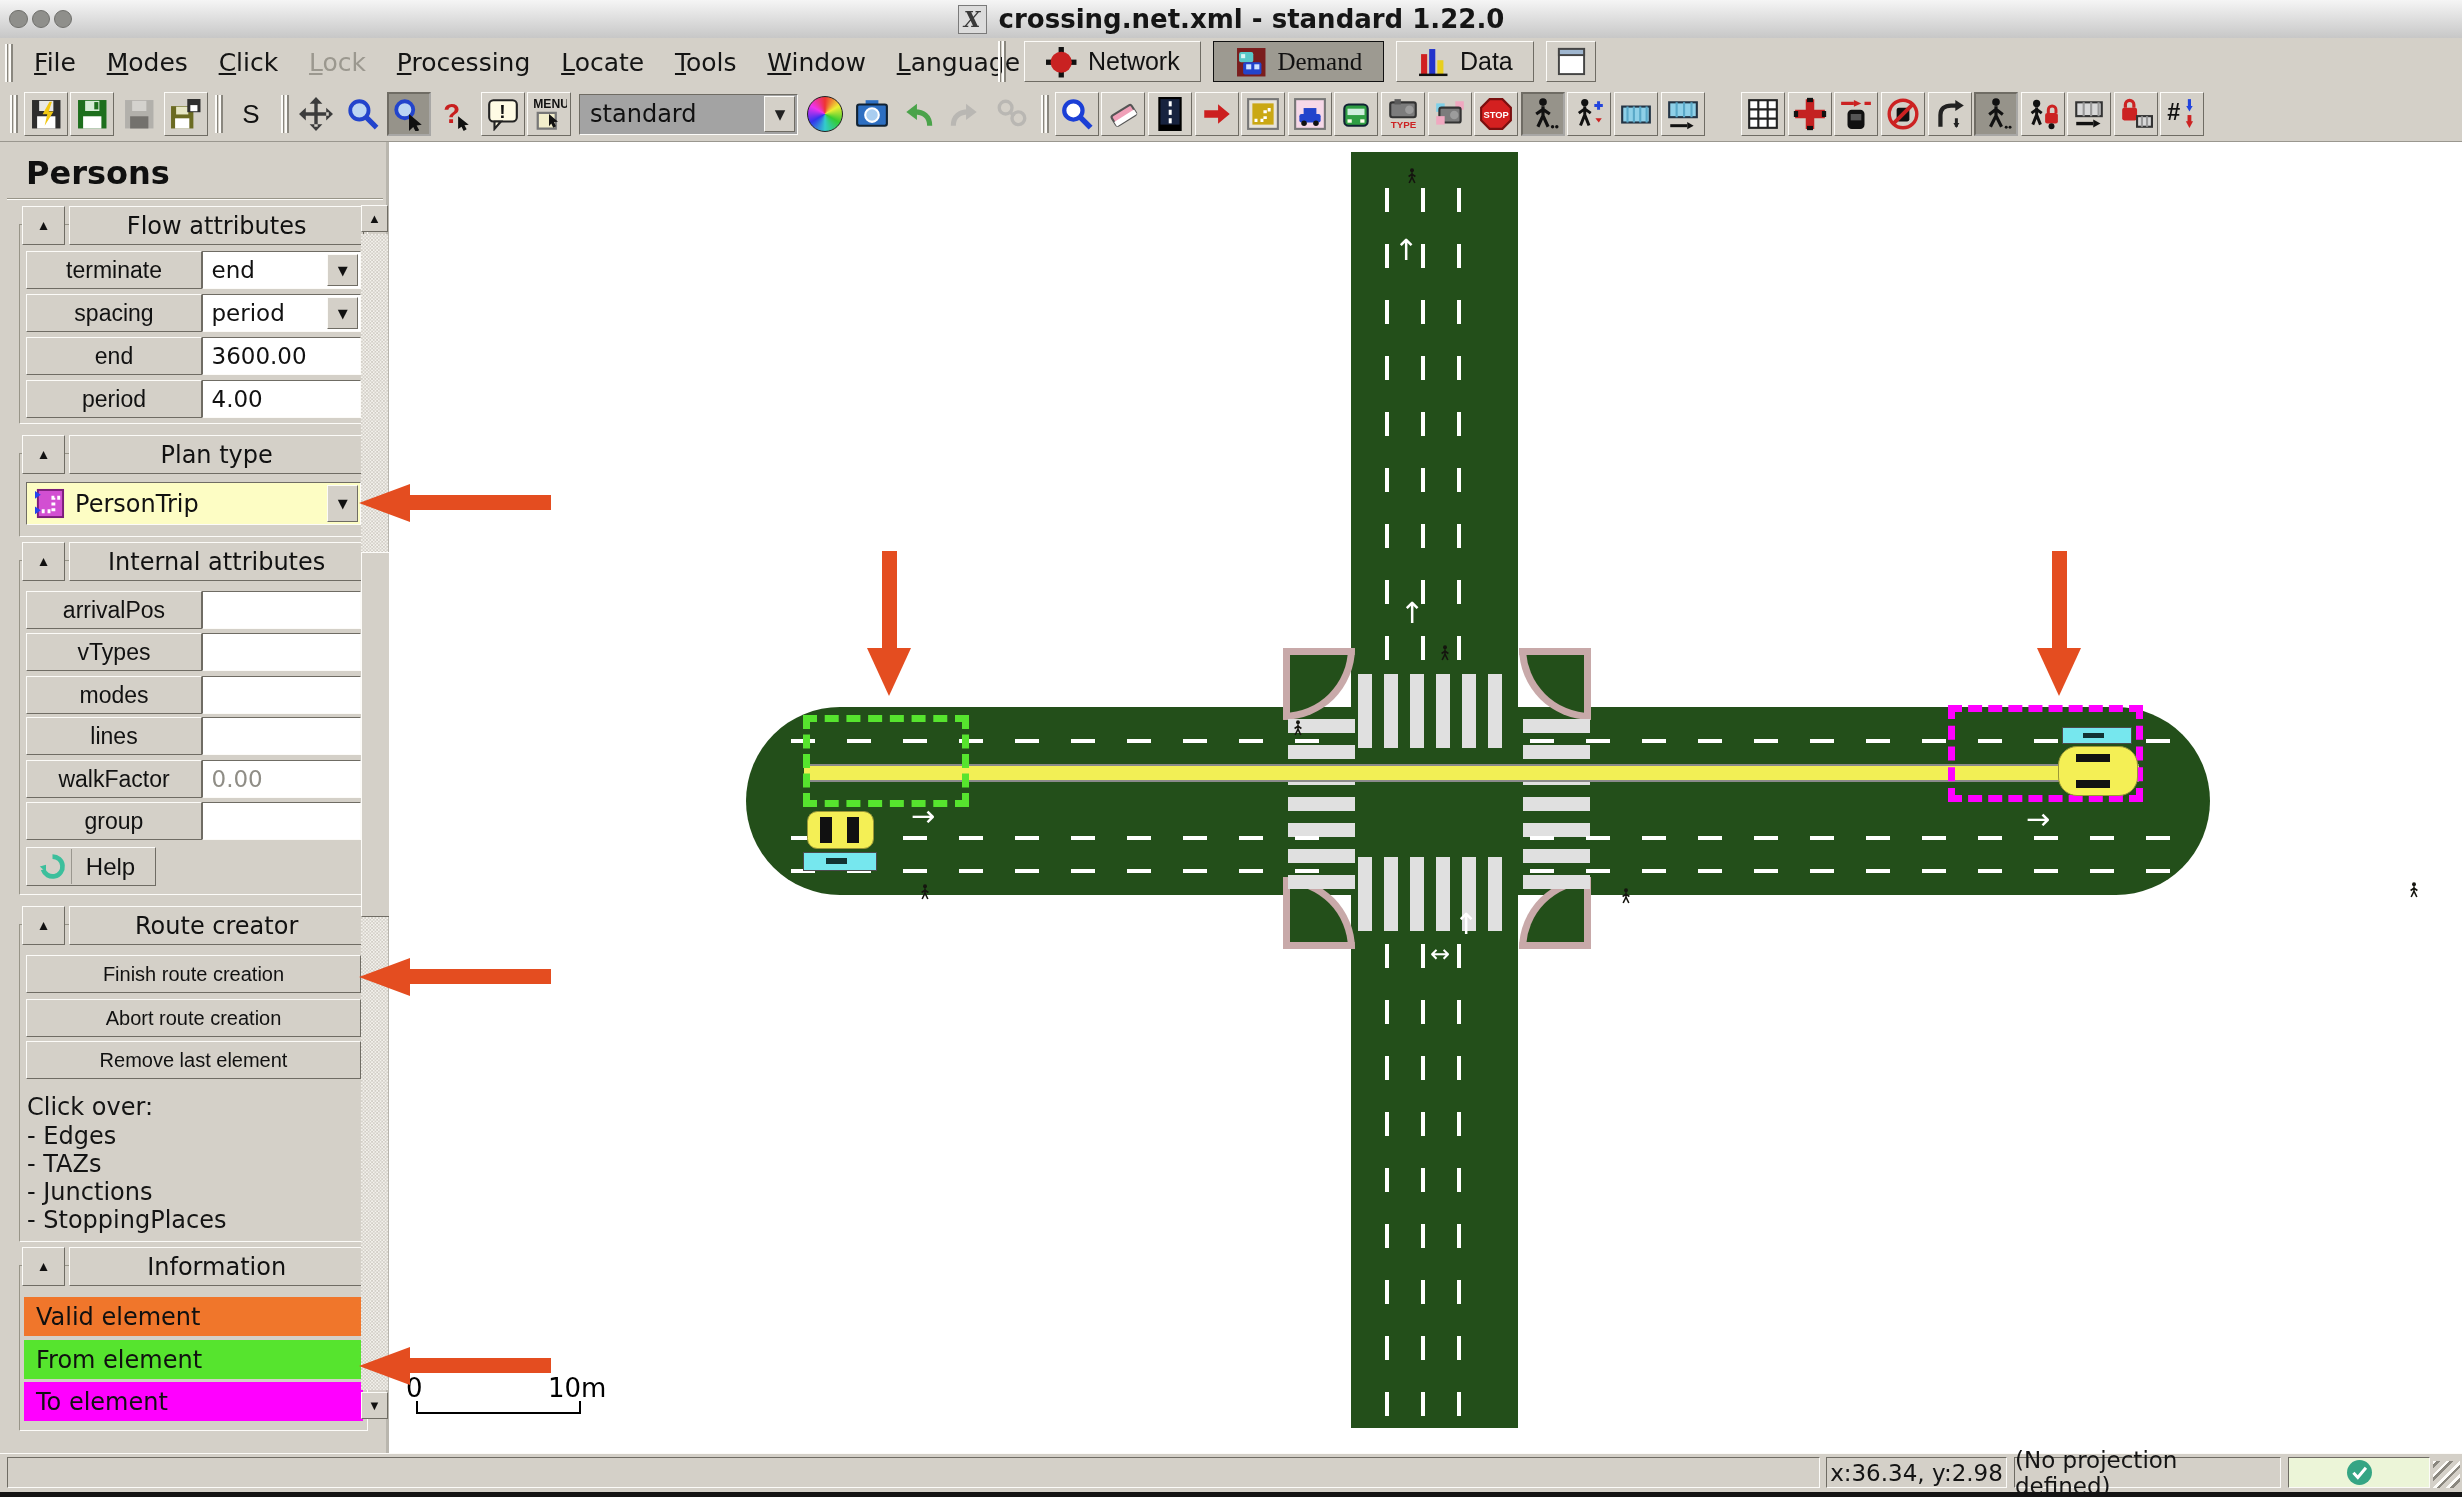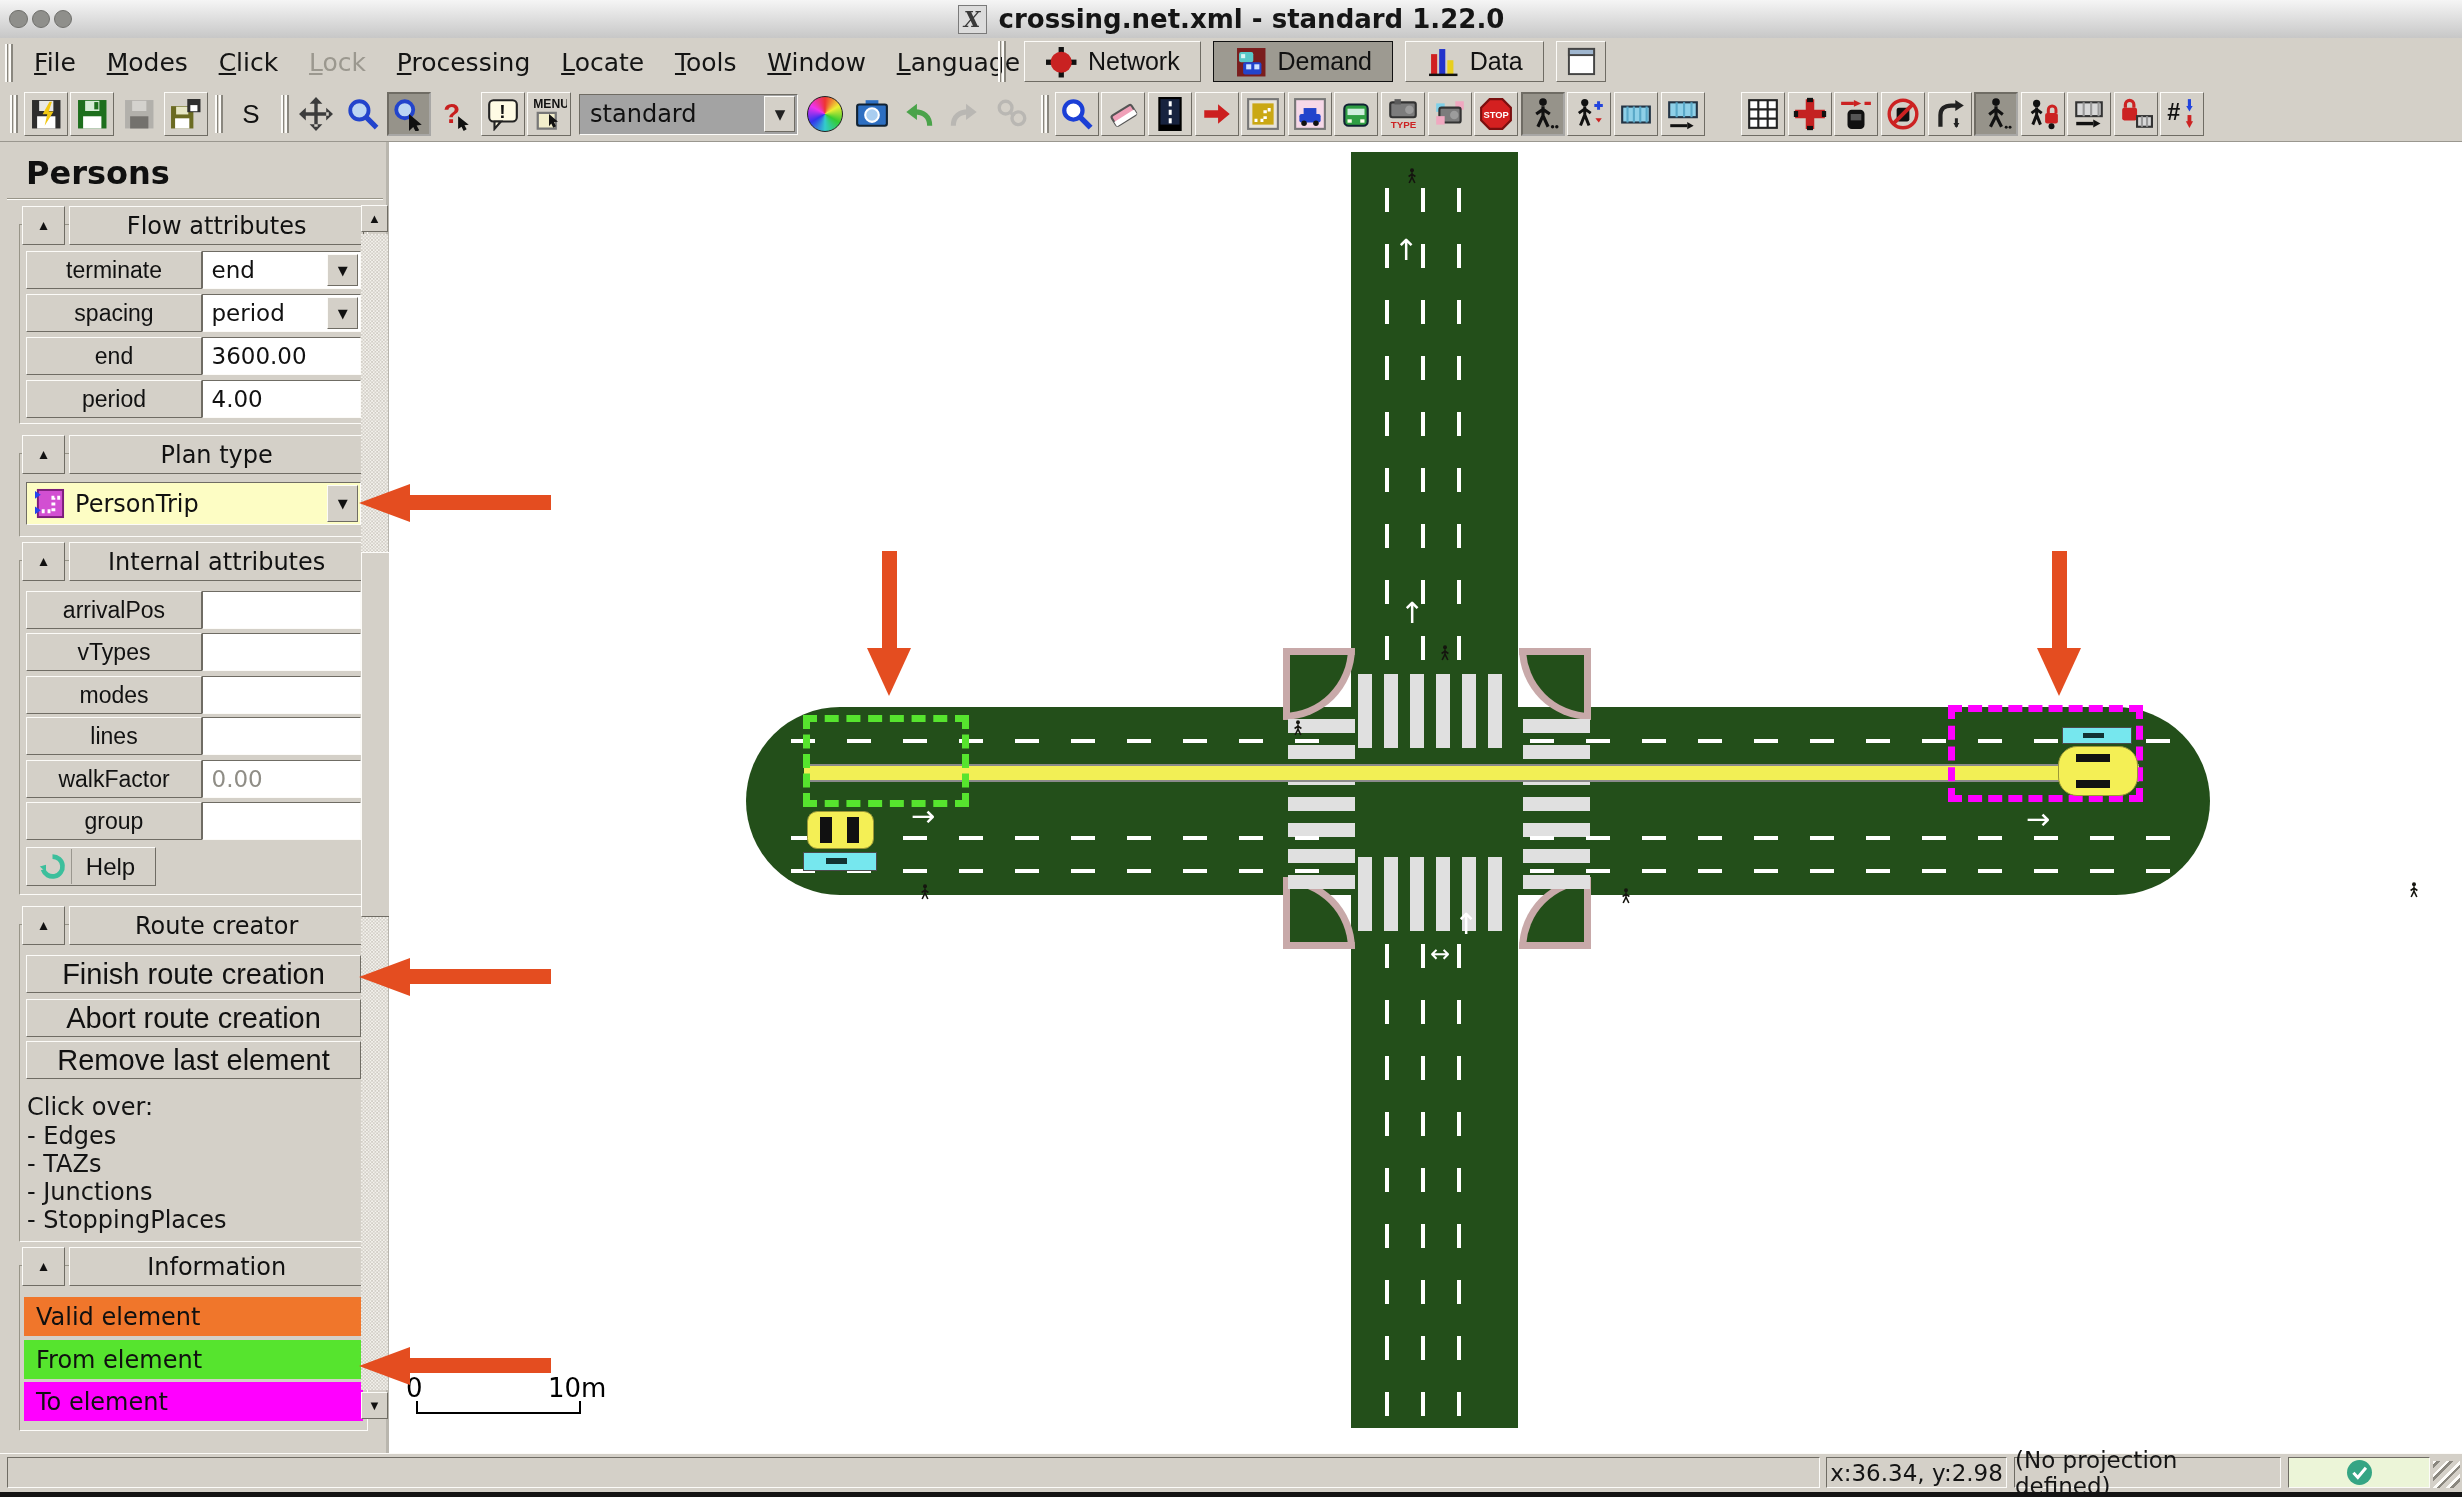--- a/index.html
+++ b/index.html
@@ -19,21 +19,21 @@
   .menubar{position:absolute;top:38px;left:0;width:100%;height:49px;background:#d4d0c8;
     border-bottom:0.9px solid #fbfaf7;display:flex;align-items:center;}
   .grip{width:8.5px;height:38px;margin:0 5.1px;
     background:linear-gradient(90deg,#fcfbf8 0 1.7px,#8a877f 1.7px 3.4px,rgba(0,0,0,0) 3.4px 4.3px,#fcfbf8 4.3px 6px,#8a877f 6px 7.7px,rgba(0,0,0,0) 7.7px);}
   .menu-item{font-size:25px;color:#141414;padding:6px 15.4px;display:inline-block;cursor:default;}
   .menu-item::first-letter{text-decoration:underline;}
   .menu-item.disabled{color:#9b988f;}
   .sm-wrap{position:absolute;left:993px;top:3.4px;display:flex;gap:12px;align-items:center;}
   .sm-btn{height:41px;display:flex;gap:10.3px;padding:0 20.5px;align-items:center;font-size:25px;
     background:#d4d0c8;color:#111;}
-  .sm-btn.pressed{border-color:#6f6c64 #fcfbf8 #fcfbf8 #6f6c64;background:#9d9a91;}
+  .sm-btn.pressed{border-color:#6f6c64 #fcfbf8 #fcfbf8 #6f6c64;background:#9d9a91;font-family:Liberation Serif, serif;}
   .win-btn{width:50px;height:41px;display:flex;align-items:center;justify-content:center;background:#d4d0c8;}
   
   .toolbar{position:absolute;top:87px;left:0;width:100%;height:55px;background:#d4d0c8;
     border-bottom:0.9px solid #9a978f;display:flex;align-items:center;padding-left:5.1px;box-sizing:border-box;}
   .tb{width:44px;height:44px;display:flex;align-items:center;justify-content:center;
     background:#d4d0c8;margin-right:2.6px;padding:0;}
   .tb.flat{border:1.7px solid rgba(0,0,0,0);}
   .tb.pressed{border-color:#6f6c64 #fcfbf8 #fcfbf8 #6f6c64;background:#96938a;}
   .tb.dim svg{opacity:.45;filter:grayscale(1);}
   .tb-combo{width:207px;height:39px;background:#a3a3a3;display:flex;align-items:center;
@@ -65,21 +65,21 @@
   .combo-arrow{position:absolute;right:1.7px;top:1.7px;bottom:1.7px;width:29px;background:#d4d0c8;
     display:flex;align-items:center;justify-content:center;font-size:13px;color:#111;}
   .plan-combo{position:absolute;left:26px;width:335px;height:43px;background:#fdfdc4;
     display:flex;align-items:center;gap:10.3px;padding-left:6.8px;box-sizing:border-box;font-size:24px;color:#111;}
   .help-btn{position:absolute;left:26px;width:130px;height:39px;background:#d4d0c8;display:flex;
     align-items:center;font-size:24px;color:#111;}
   .help-btn .hic{width:39px;display:flex;align-items:center;justify-content:center;
     border-right:1.7px solid #9a978f;height:100%;box-sizing:border-box;}
   .help-btn .htx{flex:1;text-align:center;}
   .wbtn{position:absolute;left:26px;width:335px;height:38px;background:#d4d0c8;display:flex;
-    align-items:center;justify-content:center;font-size:29px;color:#111;}
+    align-items:center;justify-content:center;font-size:20px;color:#111;}
   .hint{position:absolute;left:27px;font-size:24px;color:#141414;}
   .info-row{position:absolute;left:24px;width:339px;height:39px;display:flex;align-items:center;
     padding-left:12px;box-sizing:border-box;font-size:24px;color:#101010;}
   
   .vs-btn{position:absolute;left:361px;width:27px;height:27px;background:#d4d0c8;display:flex;
     align-items:center;justify-content:center;font-size:13px;color:#111;}
   .vs-track{position:absolute;left:361px;top:92px;width:27px;height:1156px;background:#f3f1ec;
     background-image:linear-gradient(45deg,#cfcbc3 25%,rgba(0,0,0,0) 25%,rgba(0,0,0,0) 75%,#cfcbc3 75%),
       linear-gradient(45deg,#cfcbc3 25%,rgba(0,0,0,0) 25%,rgba(0,0,0,0) 75%,#cfcbc3 75%);
     background-size:3.4px 3.4px;background-position:0 0,1.7px 1.7px;}

